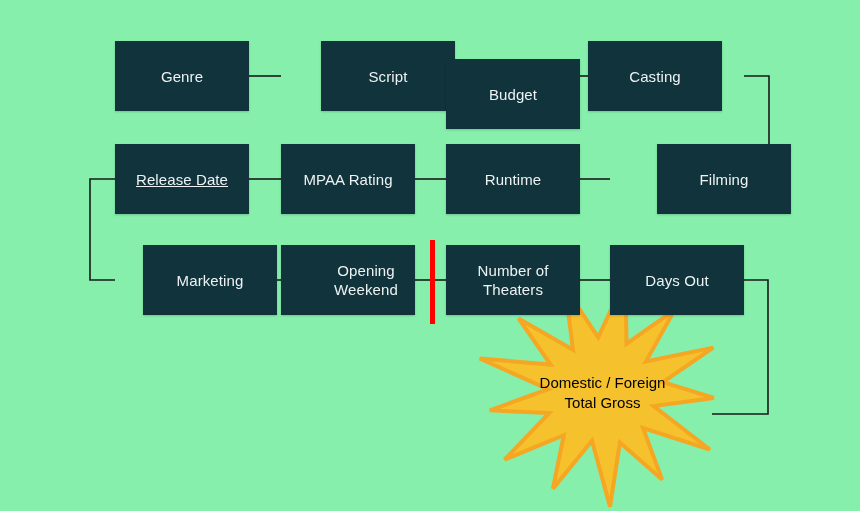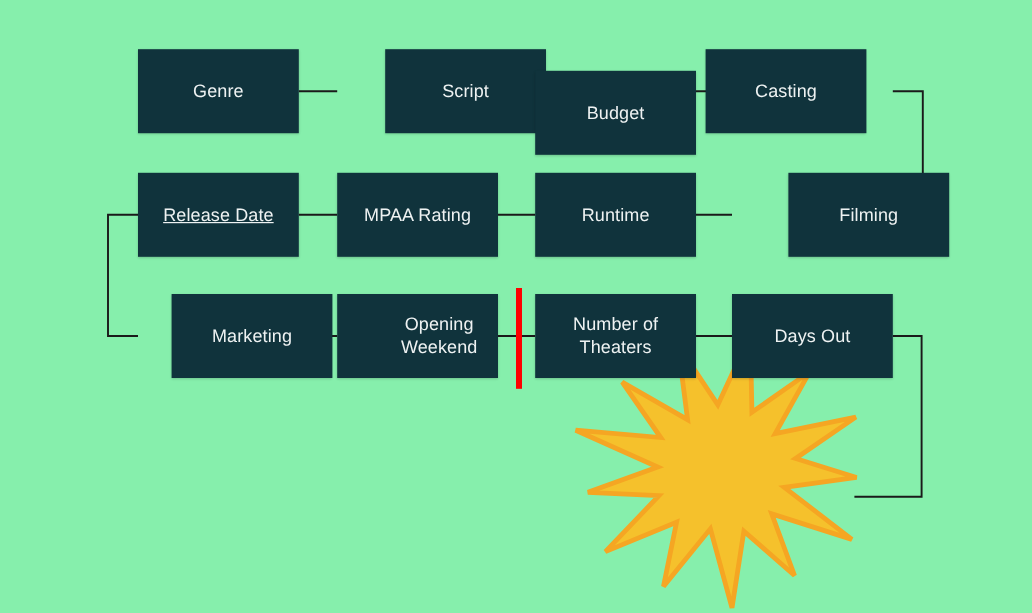--- a/index.html
+++ b/index.html
@@ -113,14 +113,16 @@
         <span class="node-label">Number of
 Theaters</span>
       </div>
       <div class="node-box" style="left: 610px; top: 245px; width: 134px; height: 70px; background: rgb(16, 51, 60); color: rgb(238, 242, 242);">
         <span class="node-label">Days Out</span>
       </div>
     </div>
 
   <div id="blocker" style="position: absolute; z-index: 6; background: rgb(254, 0, 0); left: 430px; top: 240px; width: 5px; height: 84px;"></div>
 
+  <div class="burst-label" id="burst-label" style="left: 500px; top: 373px; width: 205px; color: rgb(0, 0, 0);">Domestic / Foreign
+Total Gross</div>
 
 </div>
 
 </body></html>

